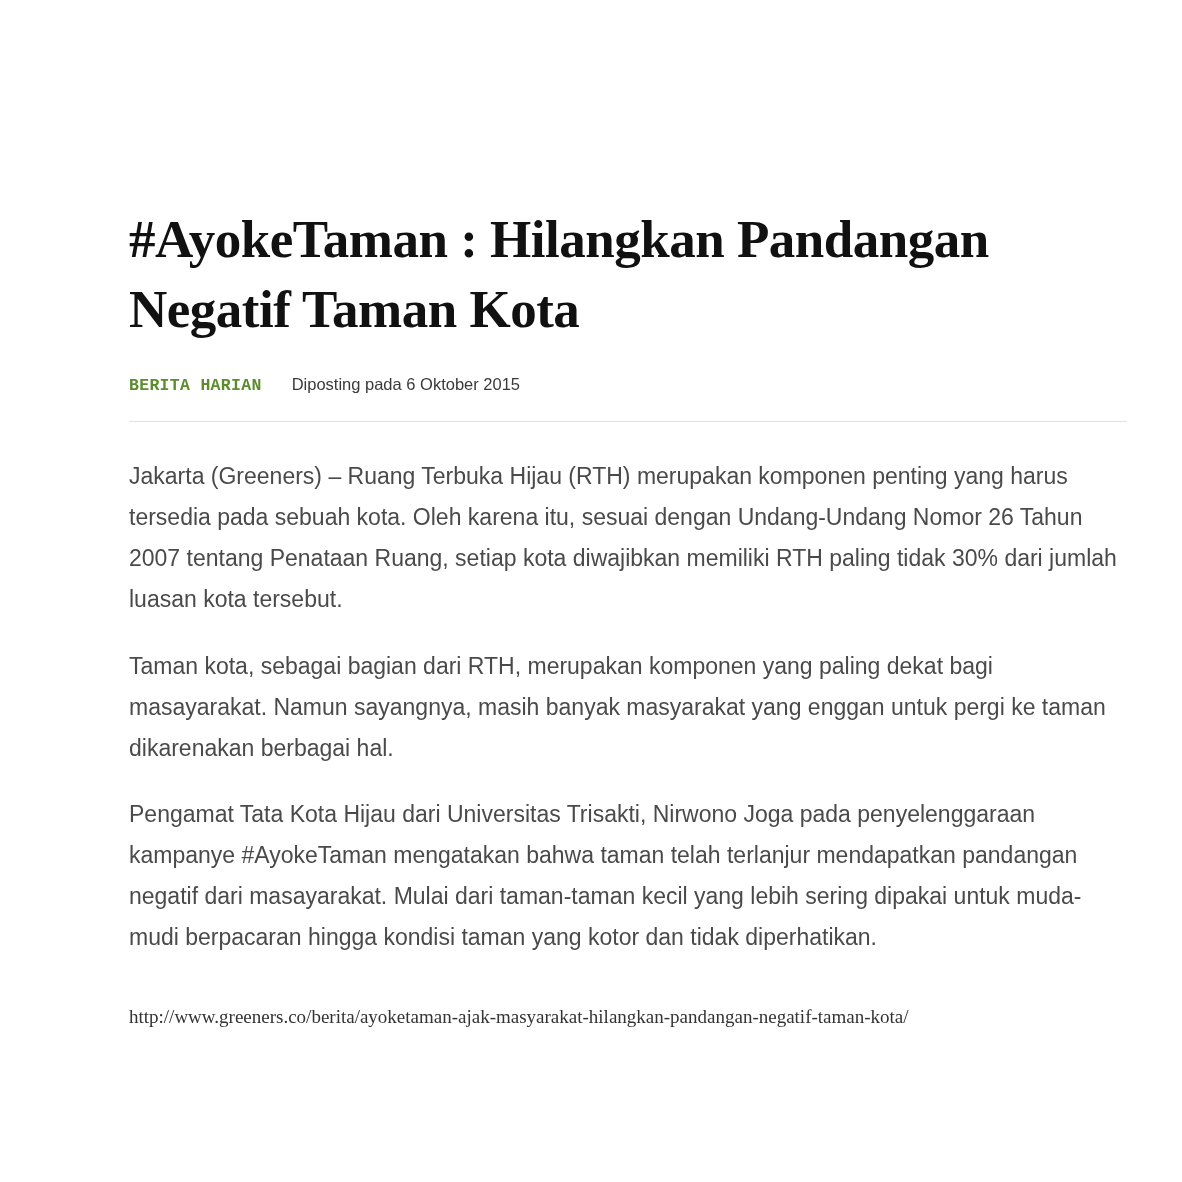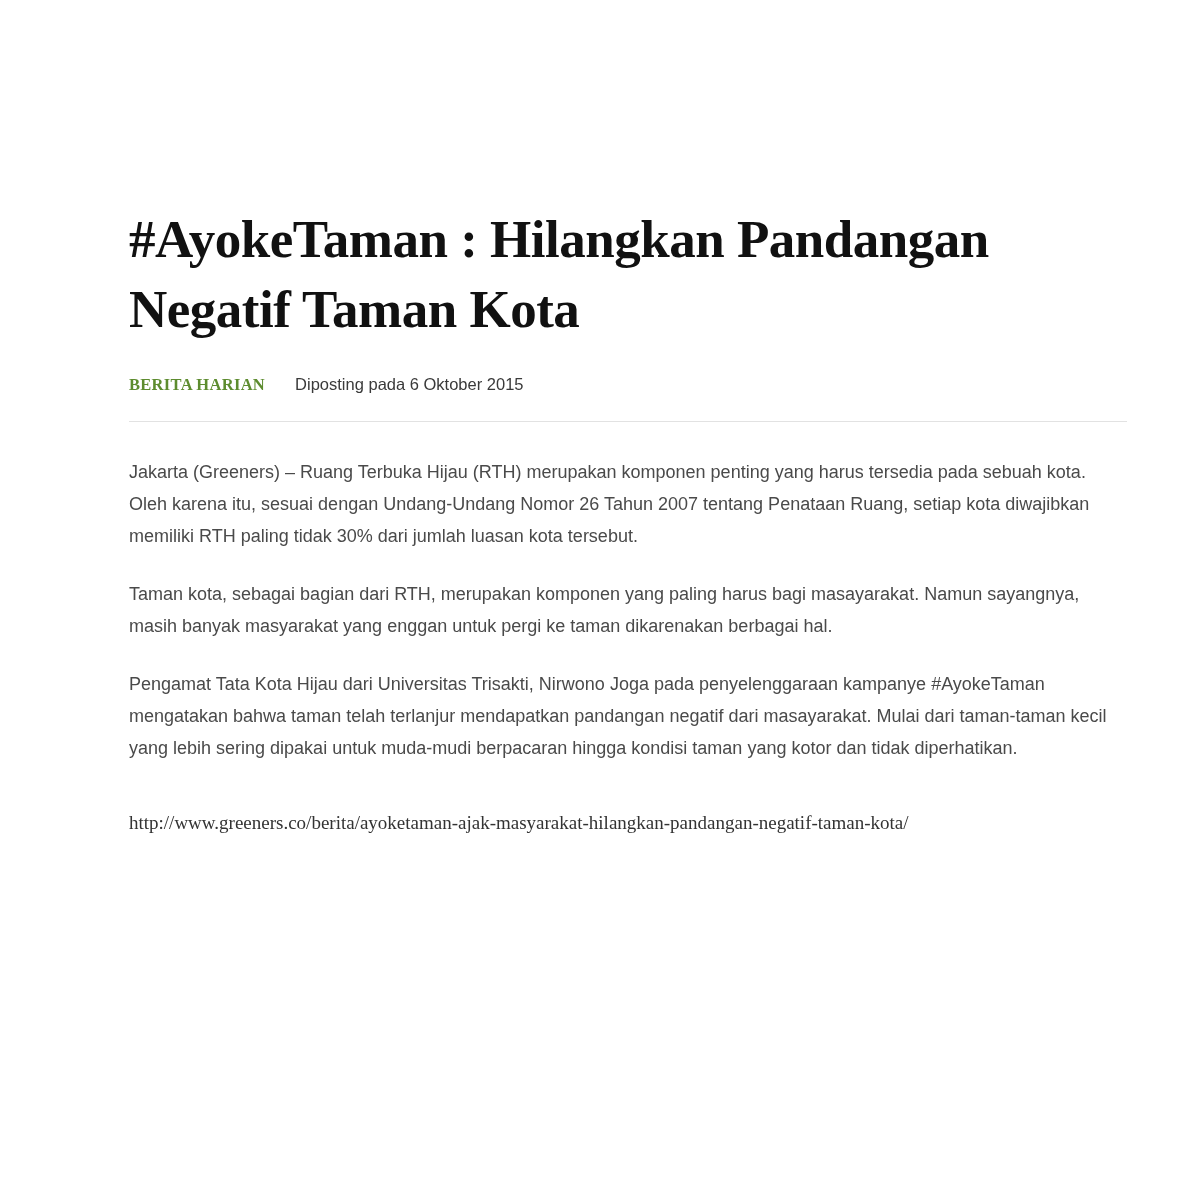--- a/index.html
+++ b/index.html
@@ -30,42 +30,42 @@
     color: #111111;
     margin: 0 0 30px 0;
     max-width: 930px;
   }
   .meta-row {
     display: flex;
     align-items: baseline;
     margin: 0 0 26px 0;
   }
   .category {
-    font-family: Liberation Serif, serif;
+    font-family: Liberation Mono, monospace;
     font-weight: bold;
     font-size: 16.5px;
     letter-spacing: 0.3px;
     color: #5d8c2f;
     text-transform: uppercase;
   }
   .posted {
     font-family: "Liberation Sans", sans-serif;
     font-size: 16.5px;
     color: #3a3a3a;
     margin-left: 30px;
   }
   .divider {
     height: 1px;
     background: #e2e2e2;
     width: 998px;
     margin: 0 0 34px 0;
   }
   .body-copy p {
     font-family: "Liberation Sans", sans-serif;
-    font-size: 18px;
+    font-size: 23px;
     line-height: 1.78;
     color: #4a4a4a;
     margin: 0 0 26px 0;
     max-width: 1000px;
   }
   .source-link {
     font-family: "Liberation Serif", serif;
     font-size: 19px;
     color: #333333;
     margin-top: 22px;
@@ -83,19 +83,19 @@
 
   <div class="meta-row">
     <span class="category">BERITA HARIAN</span>
     <span class="posted">Diposting pada 6 Oktober 2015</span>
   </div>
 
   <div class="divider"></div>
 
   <div class="body-copy">
     <p>Jakarta (Greeners) – Ruang Terbuka Hijau (RTH) merupakan komponen penting yang harus tersedia pada sebuah kota. Oleh karena itu, sesuai dengan Undang-Undang Nomor 26 Tahun 2007 tentang Penataan Ruang, setiap kota diwajibkan memiliki RTH paling tidak 30% dari jumlah luasan kota tersebut.</p>
-    <p>Taman kota, sebagai bagian dari RTH, merupakan komponen yang paling harus bagi masayarakat. Namun sayangnya, masih banyak masyarakat yang enggan untuk pergi ke taman dikarenakan berbagai hal.</p>
+    <p>Taman kota, sebagai bagian dari RTH, merupakan komponen yang paling dekat bagi masayarakat. Namun sayangnya, masih banyak masyarakat yang enggan untuk pergi ke taman dikarenakan berbagai hal.</p>
     <p>Pengamat Tata Kota Hijau dari Universitas Trisakti, Nirwono Joga pada penyelenggaraan kampanye #AyokeTaman mengatakan bahwa taman telah terlanjur mendapatkan pandangan negatif dari masayarakat. Mulai dari taman-taman kecil yang lebih sering dipakai untuk muda-mudi berpacaran hingga kondisi taman yang kotor dan tidak diperhatikan.</p>
   </div>
 
   <a class="source-link" href="#">http://www.greeners.co/berita/ayoketaman-ajak-masyarakat-hilangkan-pandangan-negatif-taman-kota/</a>
 
 </div>
 
 </body></html>

